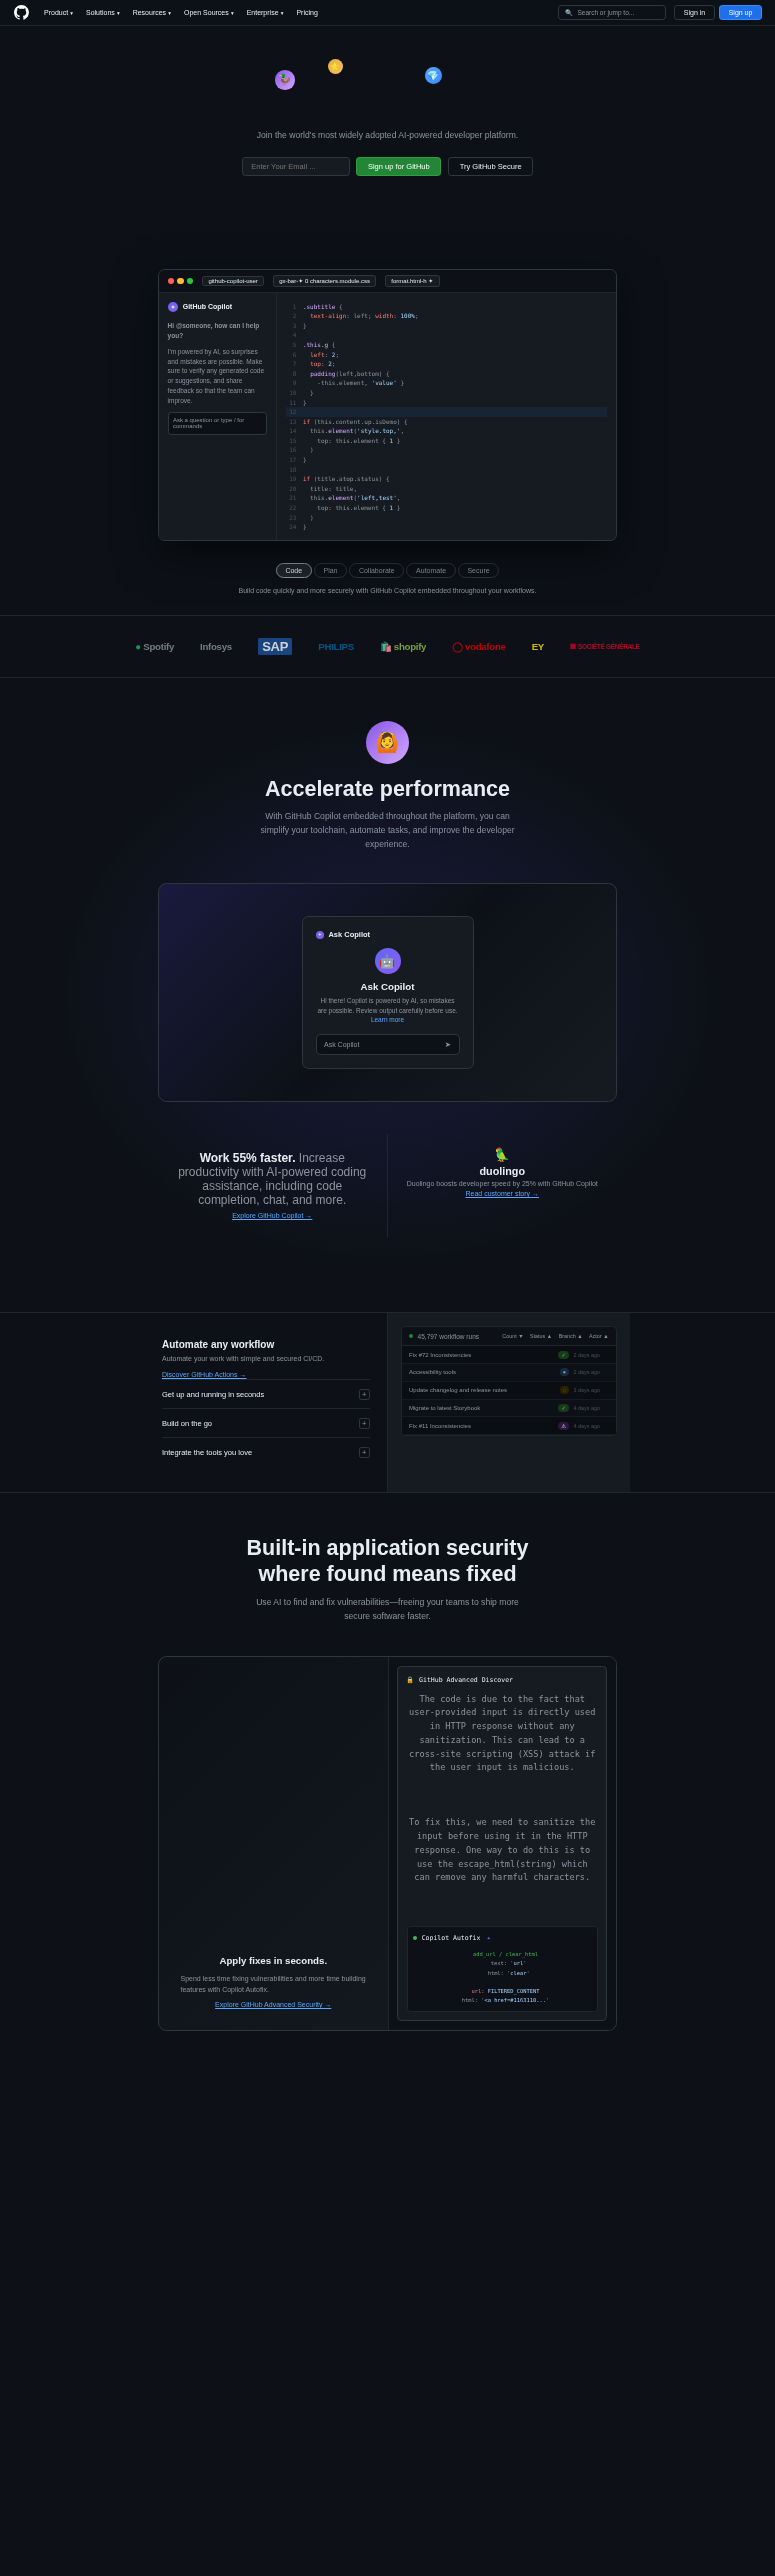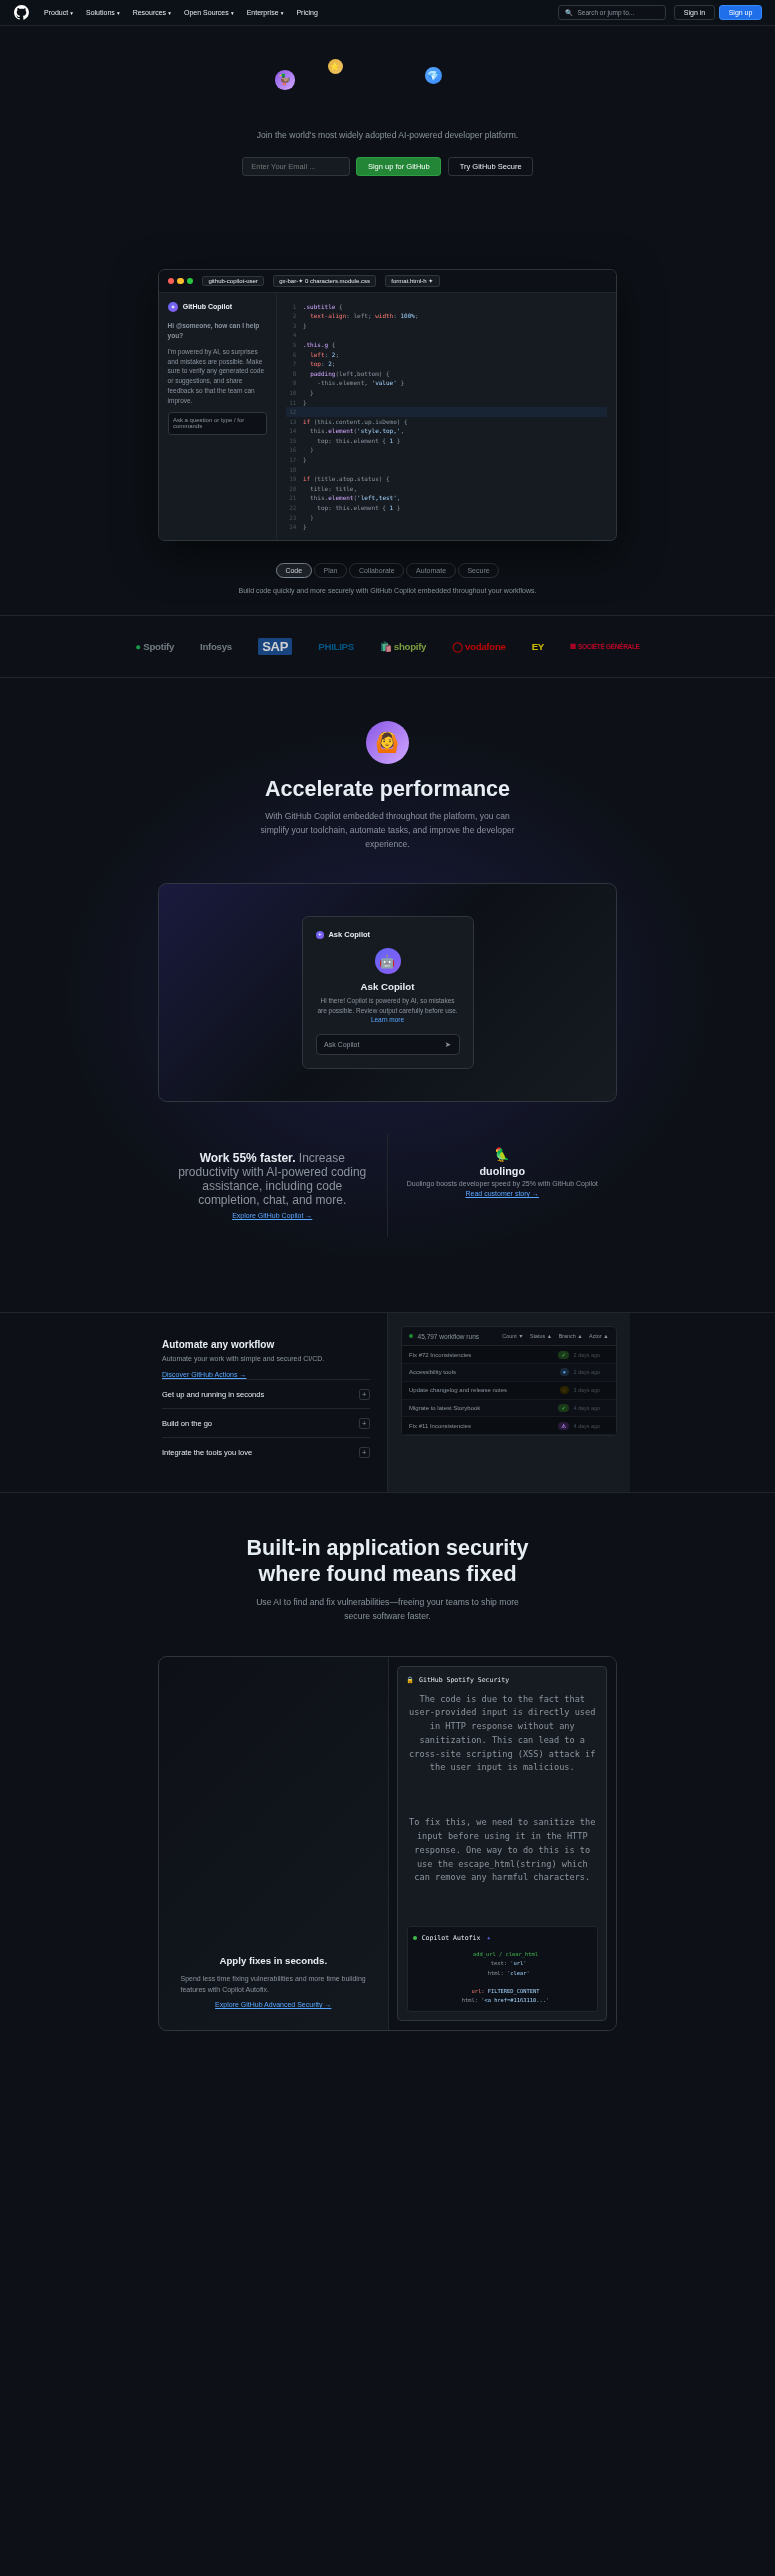--- a/index.html
+++ b/index.html
@@ -952,21 +952,21 @@
     <div class="security-card">
       <div class="security-left">
         <h4>Apply fixes in seconds.</h4>
         <p>Spend less time fixing vulnerabilities and more time building features with Copilot Autofix.</p>
         <a class="stat-link" href="#">Explore GitHub Advanced Security →</a>
       </div>
       <div class="security-right">
         <div class="security-code-block">
           <div class="sec-fix-header">
             <span>🔒</span>
-            <span>GitHub Spotify Security</span>
+            <span>GitHub Advanced Discover</span>
           </div>
           <div style="font-size:5.4px;color:#8b949e;line-height:1.7;">
             <p>The code is due to the fact that user-provided input is directly used in HTTP response without any sanitization. This can lead to a cross-site scripting (XSS) attack if the user input is malicious.</p>
             <br>
             <p>To fix this, we need to sanitize the input before using it in the HTTP response. One way to do this is to use the escape_html(string) which can remove any harmful characters.</p>
             <br>
             <div style="background:#0d1117;border:0.5px solid #21262d;border-radius:3.2px;padding:5.4px;font-family:monospace;">
               <div class="sec-fix-header">
                 <div class="sec-fix-dot"></div>
                 <span>Copilot Autofix</span>

